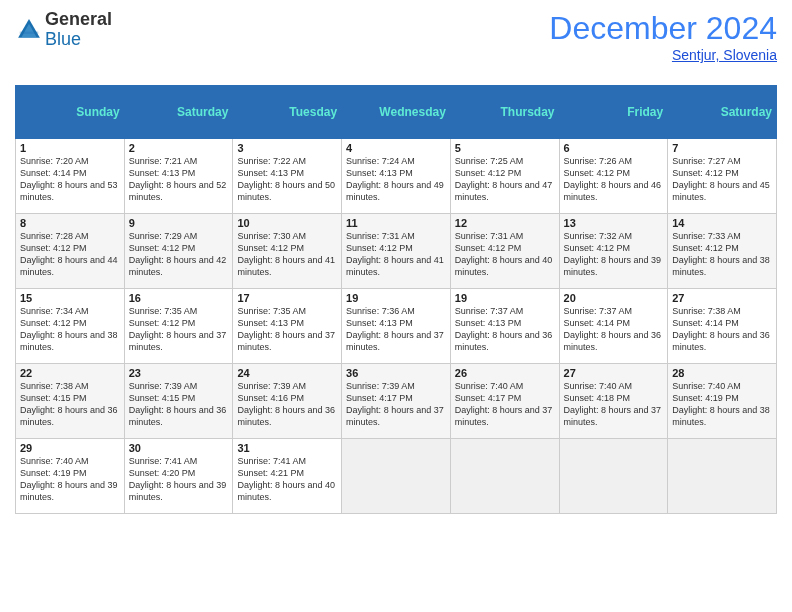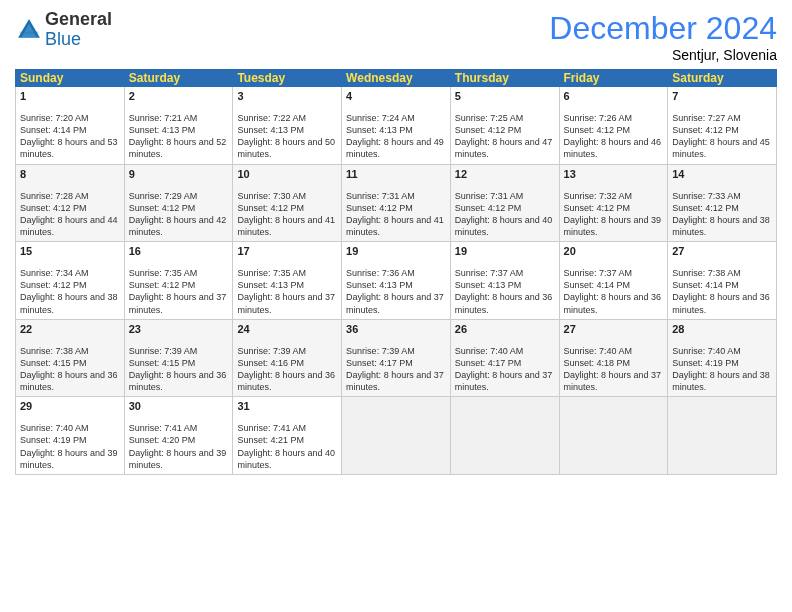--- a/index.html
+++ b/index.html
@@ -13,21 +13,21 @@
     .page {
       width: 792px;
       height: 612px;
       padding: 10px 15px;
       background: #fff;
     }
     .header {
       display: flex;
       justify-content: space-between;
       align-items: flex-start;
-      margin-bottom: 6px;
+      margin-bottom: 22px;
     }
     .logo {
       display: flex;
       align-items: center;
     }
     .logo-text {
       display: flex;
       flex-direction: column;
       line-height: 1.1;
     }
@@ -49,32 +49,33 @@
     .title-section {
       text-align: right;
     }
     .month-title {
       font-size: 32px;
       font-weight: normal;
       color: #3b82f6;
     }
     .location {
       font-size: 14px;
-      color: #000000;
+      color: #1d4ed8;
+      text-decoration: underline;
     }
     .calendar-table {
       width: 100%;
       border-collapse: collapse;
       font-size: 10px;
     }
     .calendar-table th {
       background: #2a6db5;
-      color: #fde047;
-      padding: 1px 4px;
-      text-align: left;
+      color: #5eead4;
+      padding: 19px 4px;
+      text-align: right;
       font-size: 12px;
       font-weight: bold;
       border: 1px solid #2a6db5;
     }
     .calendar-table td {
       border: 1px solid #ccc;
       padding: 3px 4px;
       vertical-align: top;
       height: 75px;
       width: calc(100% / 7);
@@ -90,21 +91,20 @@
       font-size: 11px;
       font-weight: bold;
       color: #222;
       display: block;
       margin-bottom: 1px;
     }
     .day-info {
       font-size: 9px;
       color: #333;
       line-height: 1.35;
-      margin-top: 10px;
     }
   </style>
 </head>
 <body>
 
 <div class="page">
   <div class="header">
     <div class="logo">
       <svg class="logo-icon" viewBox="0 0 36 36">
         <polygon points="18,4 32,28 4,28" fill="#1a6faf"></polygon>

